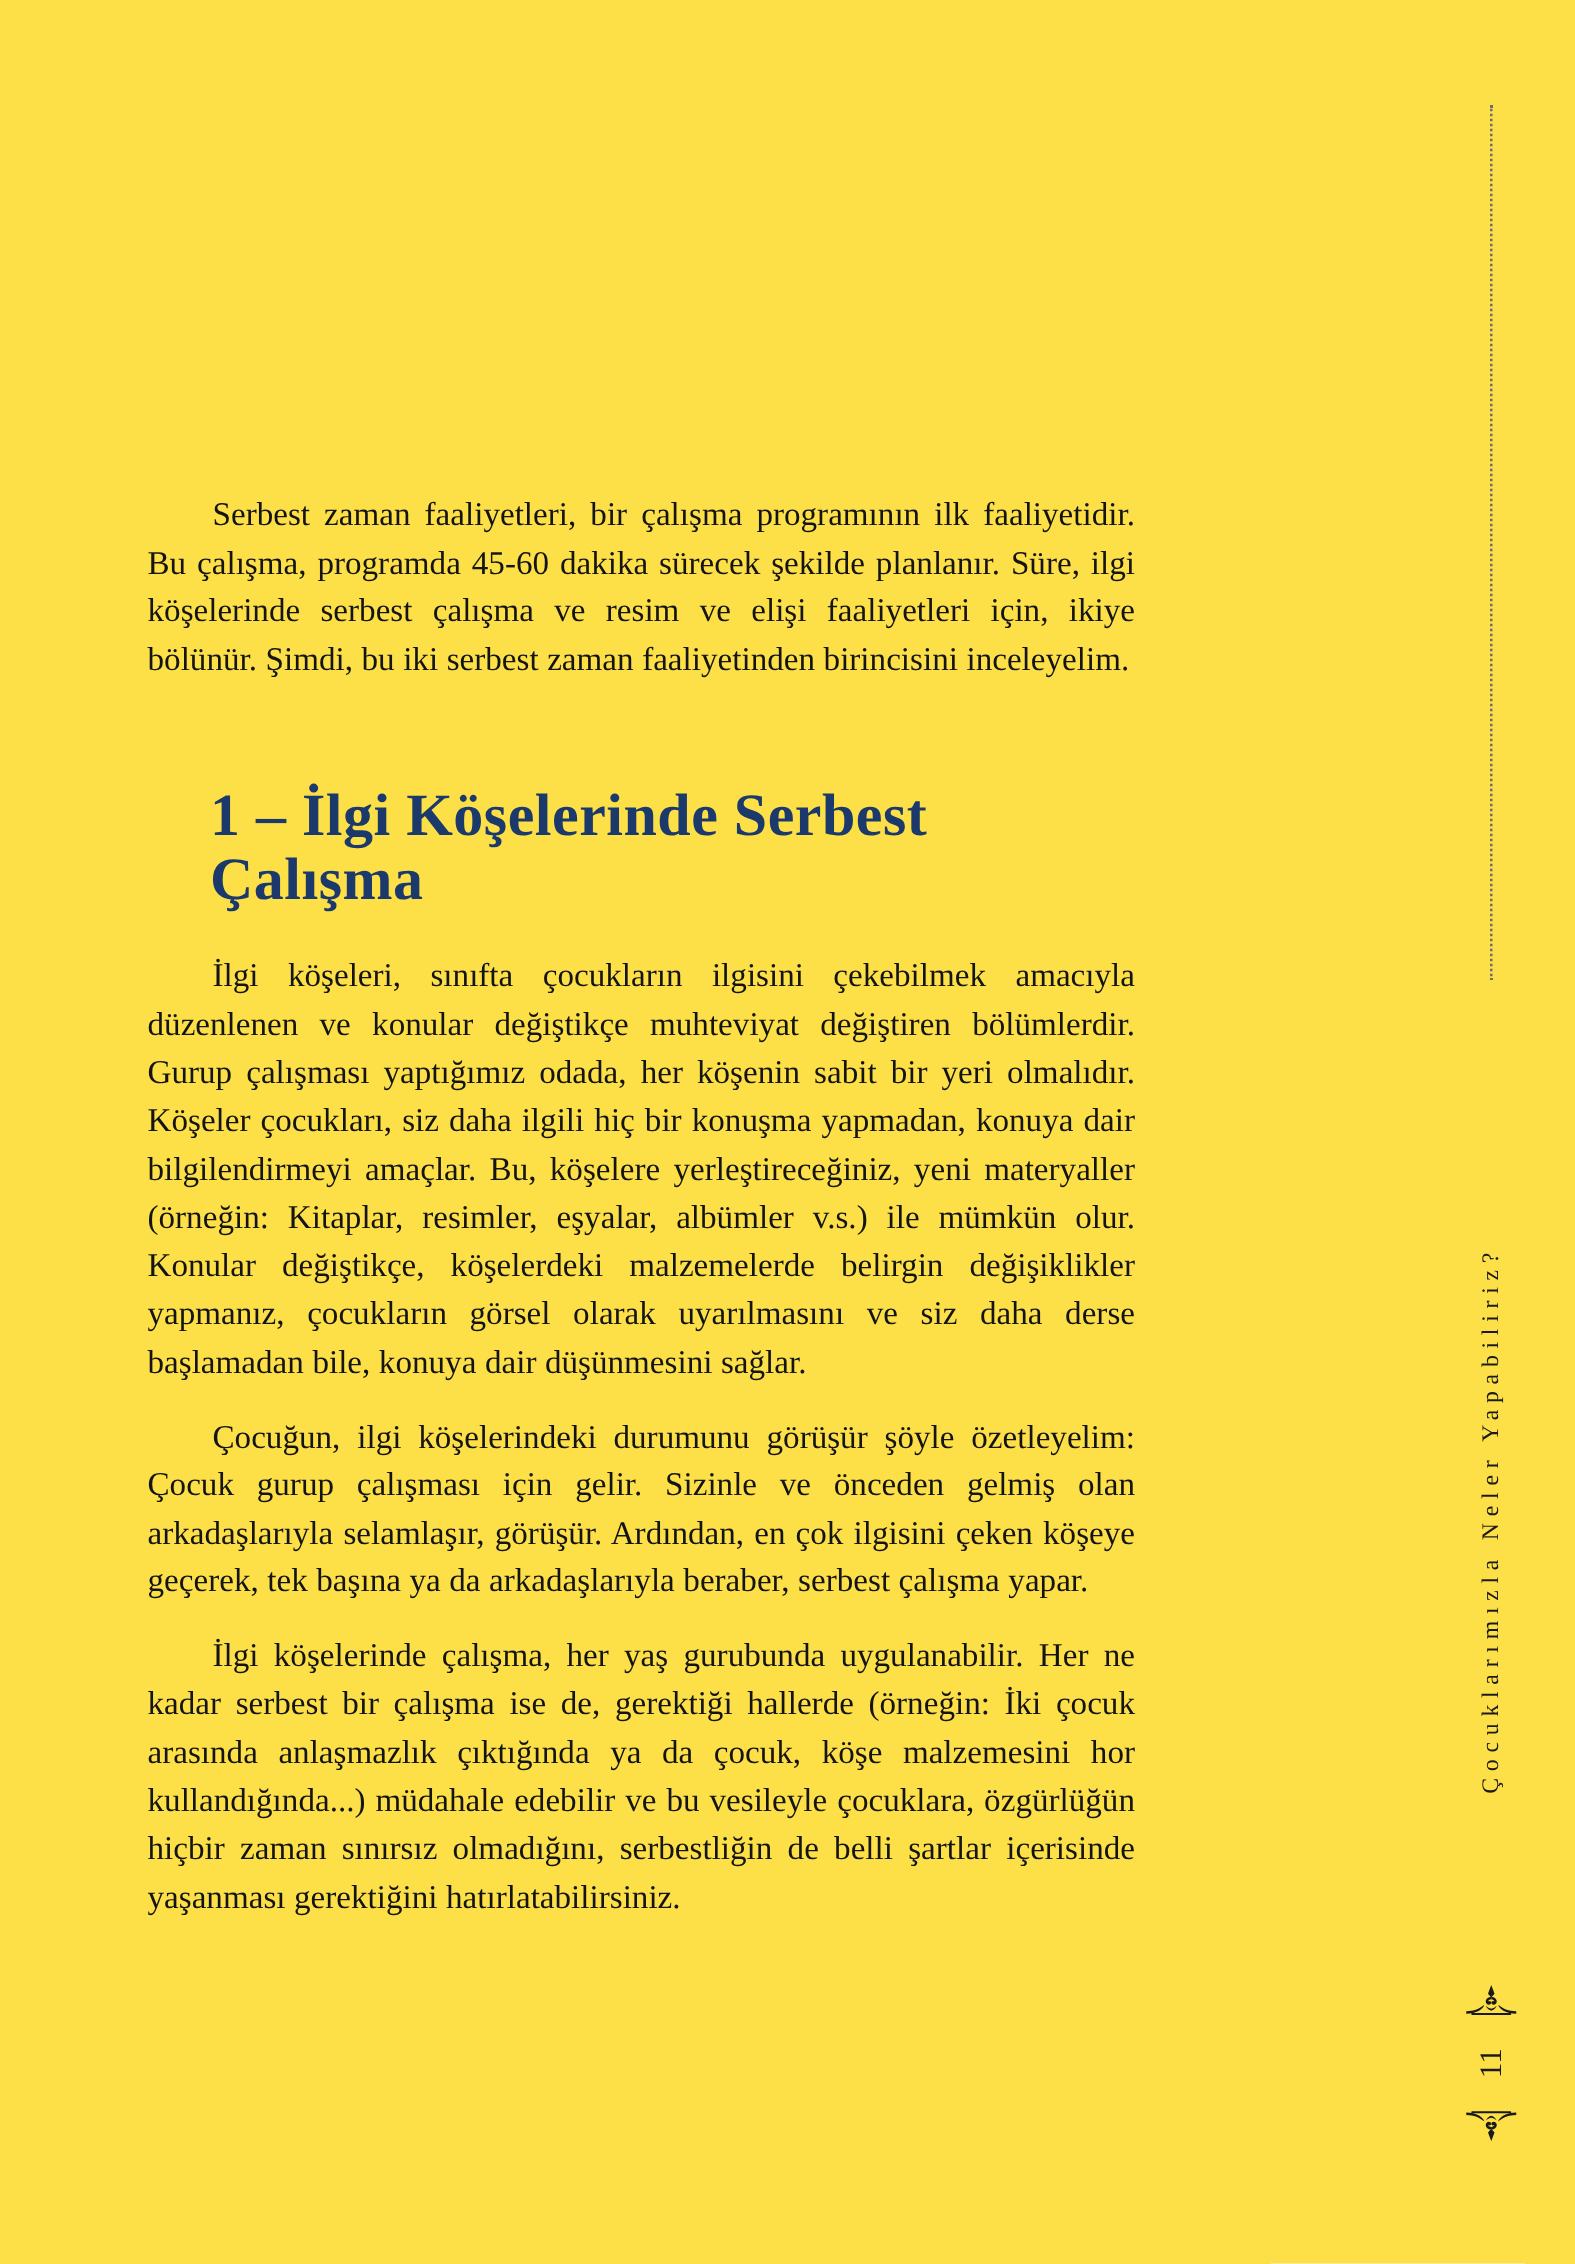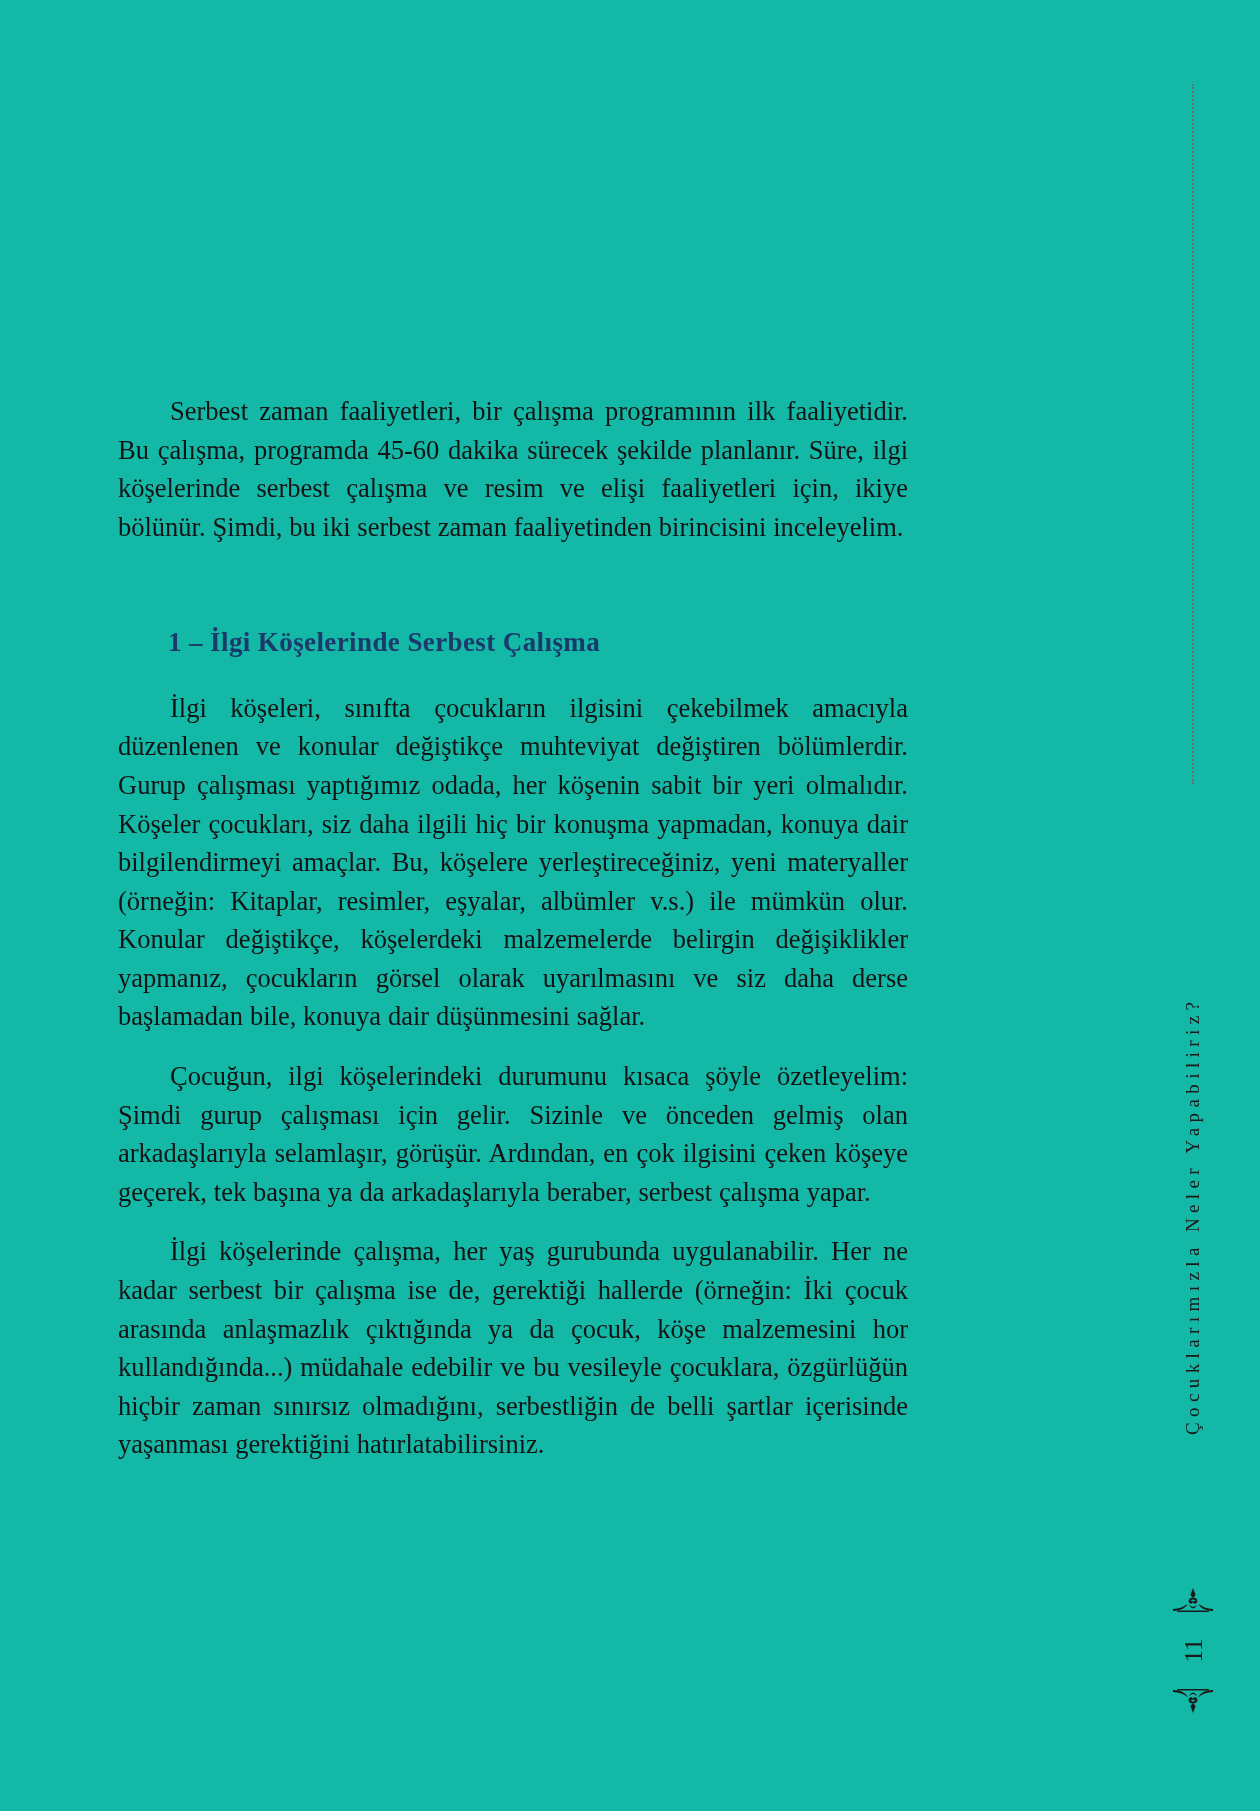--- a/index.html
+++ b/index.html
@@ -13,21 +13,21 @@
     position: relative;
     overflow: hidden;
     font-family: "Liberation Serif", "DejaVu Serif", serif;
     color: #1a1a1a;
   }
 
   
   .page {
     position: absolute;
     inset: 0;
-    background: #14b8a6;
+    background: #fde047;
   }
 
   
   .text-column {
     position: absolute;
     left: 118px;
     top: 392px;
     width: 790px;
   }
 
@@ -47,21 +47,21 @@
   .para + .para { margin-top: 21px; }
 
   
   .para-intro { margin-bottom: 0; }
 
   .section-heading {
     margin: 0;
     padding: 0;
     font-family: "Liberation Serif", "DejaVu Serif", serif;
     font-weight: bold;
-    font-size: 27px;
+    font-size: 48px;
     line-height: 1.05;
     color: #1b3a6b;
     letter-spacing: 0.4px;
     text-indent: 0;
   }
 
   .heading-block {
     margin-top: 82px;
     margin-bottom: 32px;
     padding-left: 50px;
@@ -143,21 +143,21 @@
   <div class="text-column">
 
     <p class="para para-intro">Serbest zaman faaliyetleri, bir çalışma programının ilk faaliyetidir. Bu çalışma, programda 45-60 dakika sürecek şekilde planlanır. Süre, ilgi köşelerinde serbest çalışma ve resim ve elişi faaliyetleri için, ikiye bölünür. Şimdi, bu iki serbest zaman faaliyetinden birincisini inceleyelim.</p>
 
     <div class="heading-block">
       <h2 class="section-heading">1 – İlgi Köşelerinde Serbest Çalışma</h2>
     </div>
 
     <p class="para">İlgi köşeleri, sınıfta çocukların ilgisini çekebilmek amacıyla düzenlenen ve konular değiştikçe muhteviyat değiştiren bölümlerdir. Gurup çalışması yaptığımız odada, her köşenin sabit bir yeri olmalıdır. Köşeler çocukları, siz daha ilgili hiç bir konuşma yapmadan, konuya dair bilgilendirmeyi amaçlar. Bu, köşelere yerleştireceğiniz, yeni materyaller (örneğin: Kitaplar, resimler, eşyalar, albümler v.s.) ile mümkün olur. Konular değiştikçe, köşelerdeki malzemelerde belirgin değişiklikler yapmanız, çocukların görsel olarak uyarılmasını ve siz daha derse başlamadan bile, konuya dair düşünmesini sağlar.</p>
 
-    <p class="para">Çocuğun, ilgi köşelerindeki durumunu kısaca şöyle özetleyelim: Şimdi gurup çalışması için gelir. Sizinle ve önceden gelmiş olan arkadaşlarıyla selamlaşır, görüşür. Ardından, en çok ilgisini çeken köşeye geçerek, tek başına ya da arkadaşlarıyla beraber, serbest çalışma yapar.</p>
+    <p class="para">Çocuğun, ilgi köşelerindeki durumunu görüşür şöyle özetleyelim: Çocuk gurup çalışması için gelir. Sizinle ve önceden gelmiş olan arkadaşlarıyla selamlaşır, görüşür. Ardından, en çok ilgisini çeken köşeye geçerek, tek başına ya da arkadaşlarıyla beraber, serbest çalışma yapar.</p>
 
 
     <p class="para">İlgi köşelerinde çalışma, her yaş gurubunda uygulanabilir. Her ne kadar serbest bir çalışma ise de, gerektiği hallerde (örneğin: İki çocuk arasında anlaşmazlık çıktığında ya da çocuk, köşe malzemesini hor kullandığında...) müdahale edebilir ve bu vesileyle çocuklara, özgürlüğün hiçbir zaman sınırsız olmadığını, serbestliğin de belli şartlar içerisinde yaşanması gerektiğini hatırlatabilirsiniz.</p>
 
   </div>
 
   <div class="side-rail">
     <div class="side-dots-top"></div>
     <div class="side-dots-bottom"></div>
     <div class="side-title">Çocuklarımızla Neler Yapabiliriz?</div>

